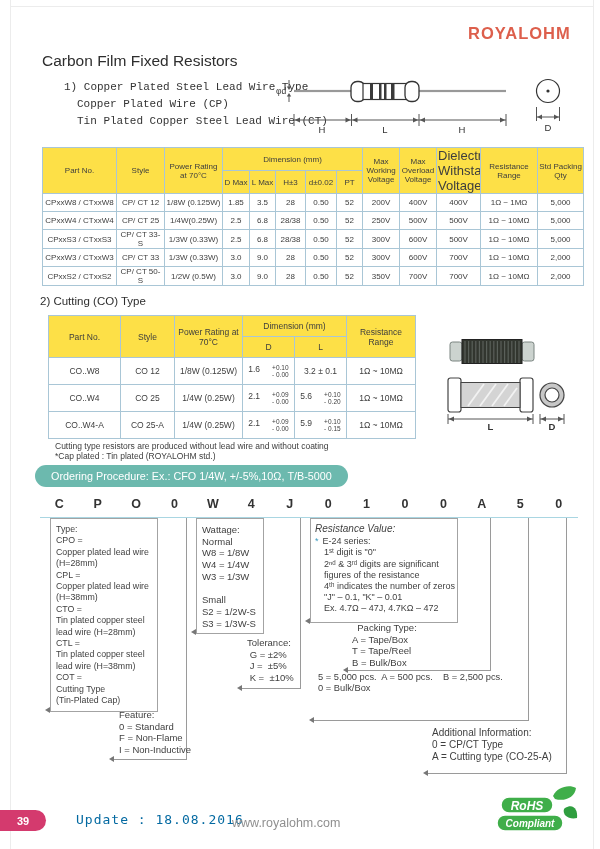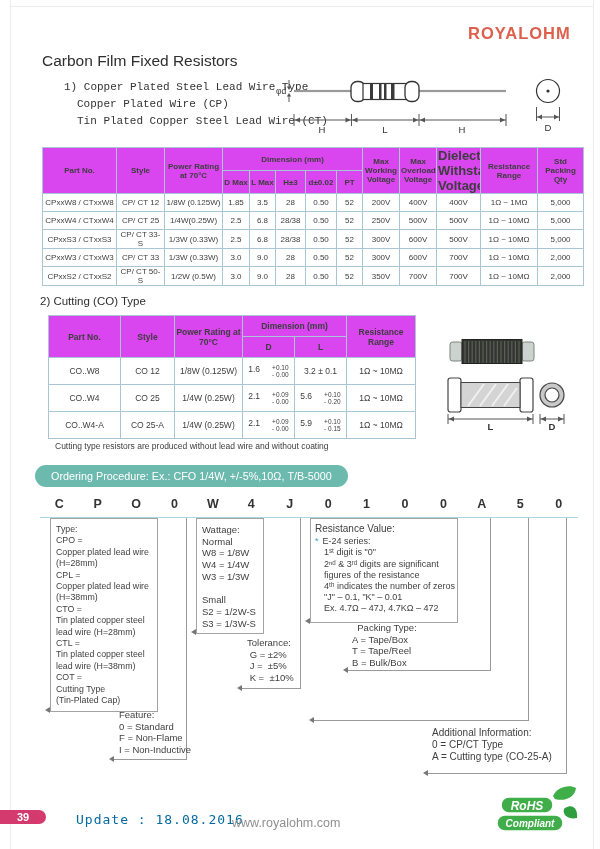--- a/index.html
+++ b/index.html
@@ -11,21 +11,21 @@
   
   .logo{left:468px;top:24px;font-size:16.5px;font-weight:bold;letter-spacing:1px;color:#dd5f4c;text-align:center;}
   
   .title{left:42px;top:52px;font-size:15.5px;color:#2e2e2e;}
   .sec1{left:64px;top:79px;font-size:11px;color:#333;line-height:17px;font-family:Liberation Mono, monospace;}
   .sec1 .ind{padding-left:13px;}
   .sec2{left:40px;top:295px;font-size:11.5px;color:#2e2e2e;}
   
   table{border-collapse:collapse;table-layout:fixed;}
   th,td{border:1px solid #a9c6d6;text-align:center;vertical-align:middle;padding:0 1px;overflow:hidden;}
-  th{background:#d946ef;font-weight:bold;font-size:8px;color:#3d3d3d;}
+  th{background:#fde047;font-weight:normal;font-size:8px;color:#3d3d3d;}
   td{font-size:8px;color:#3d3d3d;background:#fff;}
   #t1{left:42px;top:147px;width:541px;}
   #t1 thead tr th{height:22px;}
   #t1 tbody td{height:17px;}
   #t1 th.sm{font-size:13px;}
   #t2{left:48px;top:315px;width:367px;}
   #t2 th{font-size:8.5px;}
   #t2 thead tr th{height:20px;}
   #t2 tbody td{height:26px;font-size:8.5px;}
   .tolwrap{display:inline-flex;align-items:flex-start;gap:12px;}
@@ -44,29 +44,29 @@
   .brk{position:absolute;border-right:1px solid #9a9a9a;border-bottom:1px solid #9a9a9a;}
   .arrowL{position:absolute;width:0;height:0;border-top:3px solid transparent;
           border-bottom:3px solid transparent;border-right:5px solid #777;}
   .lines > div{white-space:pre;}
   .blk{position:absolute;color:#3f3f3f;}
   .t-type{left:56px;top:524px;font-size:8.8px;line-height:11.4px;}
   .t-feature{left:119px;top:709px;font-size:9.5px;line-height:11.5px;}
   .t-wattage{left:202px;top:524px;font-size:9.5px;line-height:11.7px;}
   .t-tolerance{left:247px;top:637px;font-size:9.5px;line-height:11.7px;}
   .t-resist{left:315px;top:523px;font-size:9px;line-height:11.2px;}
-  .t-resist .rtitle{font-size:10px;margin-bottom:2px;}
+  .t-resist .rtitle{font-size:10px;margin-bottom:2px;font-style:italic;}
   .t-resist .brow{display:flex;gap:4px;}
   .t-resist .bullet{color:#3a9bbf;}
   .t-resist .rlines{padding-left:9px;}
   .t-ptype{left:352px;top:622px;font-size:9.5px;line-height:11.5px;}
   .t-pqty{left:318px;top:672px;font-size:9.3px;line-height:11.3px;}
   .t-add{left:432px;top:727px;font-size:10px;line-height:12px;}
   
-  .page-badge{left:0;top:810px;width:46px;height:14px;background:#d43a6e;border-radius:0 11px 11px 0;
+  .page-badge{left:0;top:810px;width:46px;height:21px;background:#d43a6e;border-radius:0 11px 11px 0;
               color:#fff;font-size:11px;font-weight:bold;display:flex;align-items:center;justify-content:center;}
   .update{left:76px;top:812px;font-family:"DejaVu Sans Mono","Liberation Mono",monospace;
           font-size:13px;letter-spacing:1px;color:#0369a1;}
   .website{left:232px;top:816px;font-size:12.5px;color:#8f8f8f;}
 </style>
 </head>
 <body>
 
 <div class="edge" style="left:10px;top:0;width:1px;height:849px;"></div>
 <div class="edge" style="left:593px;top:0;width:1px;height:849px;"></div>
@@ -359,20 +359,21 @@
   <line x1="98" y1="84" x2="98" y2="94" stroke="#555"></line>
     <line x1="122" y1="84" x2="122" y2="94" stroke="#555"></line>
   <line x1="98" y1="89" x2="122" y2="89" stroke="#555"></line>
   <polygon points="104,86.5 104,91.5 98.8,89" fill="#555"></polygon>
     <polygon points="116,86.5 116,91.5 121.2,89" fill="#555"></polygon>
   <text x="110" y="100" font-size="9.5" font-weight="bold" fill="#333" text-anchor="middle">D</text>
 </svg>
 
 <div class="abs notes">
   <div>Cutting type resistors are produced without lead wire and without coating</div>
+  <div>*Cap plated : Tin plated (ROYALOHM std.)</div>
 </div>
 
 <div class="abs banner">Ordering Procedure: Ex.: CFO 1/4W, +/-5%,10Ω, T/B-5000</div>
 
 <div class="abs code-row">
   <span>C</span>
   <span>P</span>
   <span>O</span>
   <span>0</span>
   <span>W</span>
@@ -464,20 +465,22 @@
 <div class="blk t-ptype lines">
     <div>  Packing Type:</div>
     <div>A = Tape/Box</div>
     <div>T = Tape/Reel</div>
     <div>B = Bulk/Box</div>
   </div>
 
 <div class="brk" style="left:314px;top:518px;width:214px;height:202px;"></div>
 <div class="arrowL" style="left:309px;top:717px;"></div>
 <div class="blk t-pqty lines">
+    <div>5 = 5,000 pcs.  A = 500 pcs.    B = 2,500 pcs.</div>
+    <div>0 = Bulk/Box</div>
   </div>
 
 <div class="brk" style="left:428px;top:518px;width:138px;height:255px;"></div>
 <div class="arrowL" style="left:423px;top:770px;"></div>
 <div class="blk t-add lines">
     <div>Additional Information:</div>
     <div>0 = CP/CT Type</div>
     <div>A = Cutting type (CO-25-A)</div>
   </div>
 

